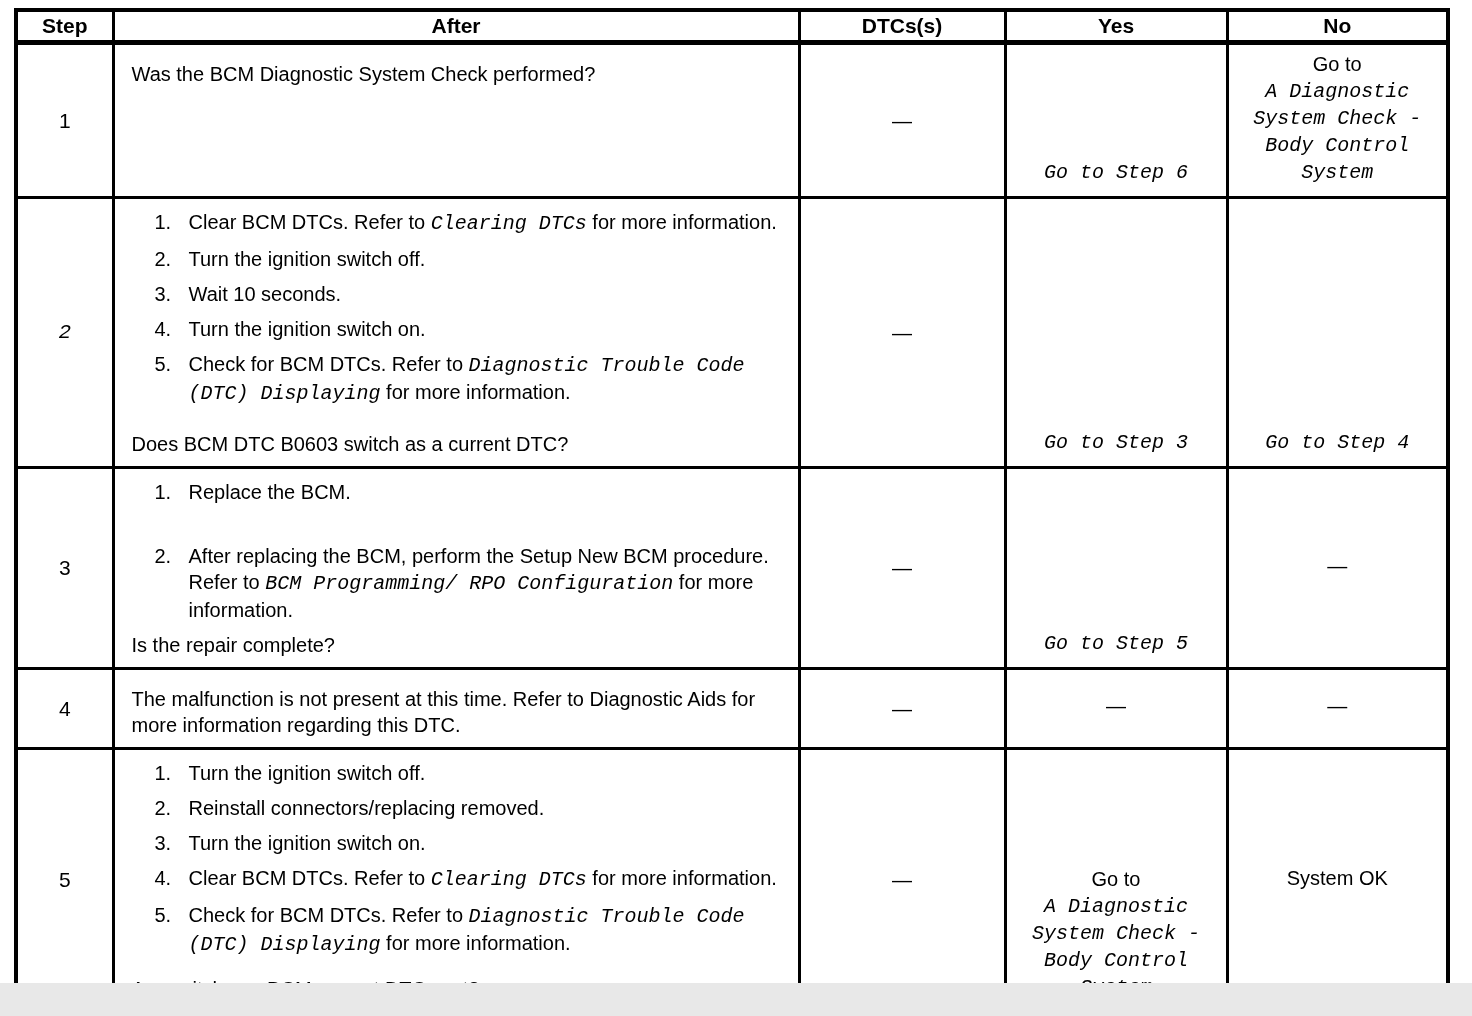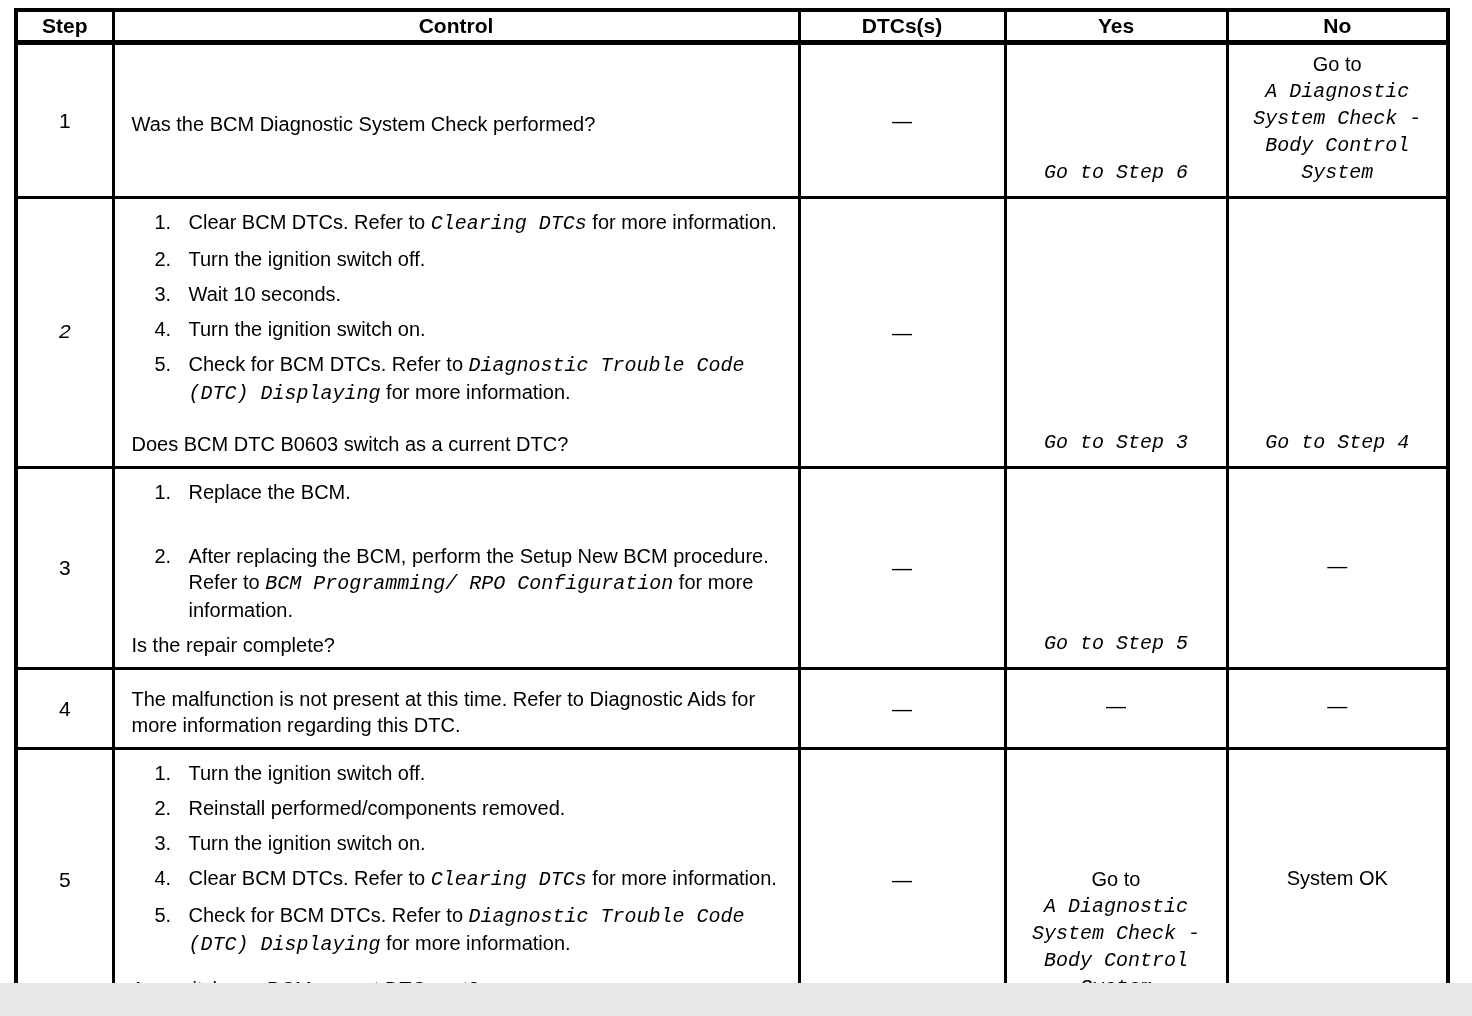--- a/index.html
+++ b/index.html
@@ -23,21 +23,21 @@
     vertical-align:middle;padding:2px 4px;border-bottom:5px solid #000;
   }
   td{font-size:20px;line-height:26px;}
   tbody tr:nth-child(1) td{height:150px}
   tbody tr:nth-child(2) td{height:270px}
   tbody tr:nth-child(3) td{height:190px}
   tbody tr:nth-child(4) td{height:64px}
   tbody tr:nth-child(5) td{height:264px}
   td.step-cell{text-align:center;vertical-align:middle;font-size:21px;padding:0 4px;}
   td.action-cell{vertical-align:top;padding:7px 14px 9px 17px;}
-  .action-inner{display:flex;flex-direction:column;height:100%;box-sizing:border-box;justify-content:center;}
+  .action-inner{display:flex;flex-direction:column;height:100%;box-sizing:border-box;}
   .item{position:relative;padding-left:57px;margin-top:9px;}
   .item:first-child{margin-top:3px;}
   .item.gap-before{margin-top:38px;}
   .item .num{position:absolute;left:23px;top:0;}
   .question{margin-top:9px;}
   .question.push{margin-top:auto;padding-top:9px;}
   td.center-cell{text-align:center;vertical-align:middle;padding:4px 8px;}
   td.route-cell{text-align:center;padding:6px 24px 10px;}
   td.v-bottom{vertical-align:bottom;}
   td.v-center{vertical-align:middle;}
@@ -52,21 +52,21 @@
     <colgroup>
       <col class="c-step">
         <col class="c-action">
         <col class="c-value">
         <col class="c-yes">
         <col class="c-no">
     </colgroup>
     <thead>
       <tr>
         <th>Step</th>
-        <th>Control</th>
+        <th>After</th>
         <th>DTCs(s)</th>
         <th>Yes</th>
         <th>No</th>
       </tr>
     </thead>
     <tbody>
         <tr>
           <td class="step-cell">1</td>
           <td class="action-cell">
             <div class="action-inner">
@@ -135,21 +135,21 @@
           </td>
           <td class="route-cell v-center">
             <span class="route-line">—</span>
           </td>
         </tr>
         <tr>
           <td class="step-cell">5</td>
           <td class="action-cell">
             <div class="action-inner">
               <div class="item"><span class="num">1.</span><span>Turn the ignition switch off.</span></div>
-              <div class="item"><span class="num">2.</span><span>Reinstall performed/components removed.</span></div>
+              <div class="item"><span class="num">2.</span><span>Reinstall connectors/replacing removed.</span></div>
               <div class="item"><span class="num">3.</span><span>Turn the ignition switch on.</span></div>
               <div class="item"><span class="num">4.</span><span>Clear BCM DTCs. Refer to </span><span class="it">Clearing DTCs</span><span> for more information.</span></div>
               <div class="item"><span class="num">5.</span><span>Check for BCM DTCs. Refer to </span><span class="it">Diagnostic Trouble Code (DTC) Displaying</span><span> for more information.</span></div>
               <div class="question push">Are switch any BCM current DTCs set?</div>
             </div>
           </td>
           <td class="center-cell">—</td>
           <td class="route-cell v-bottom">
             <span class="route-line">Go to</span>
             <span class="route-line it">A Diagnostic</span>

